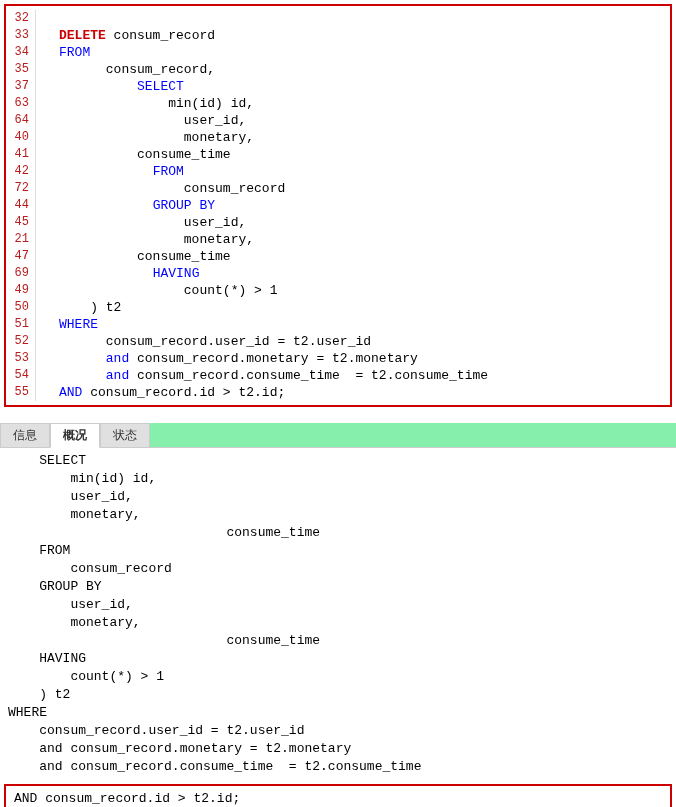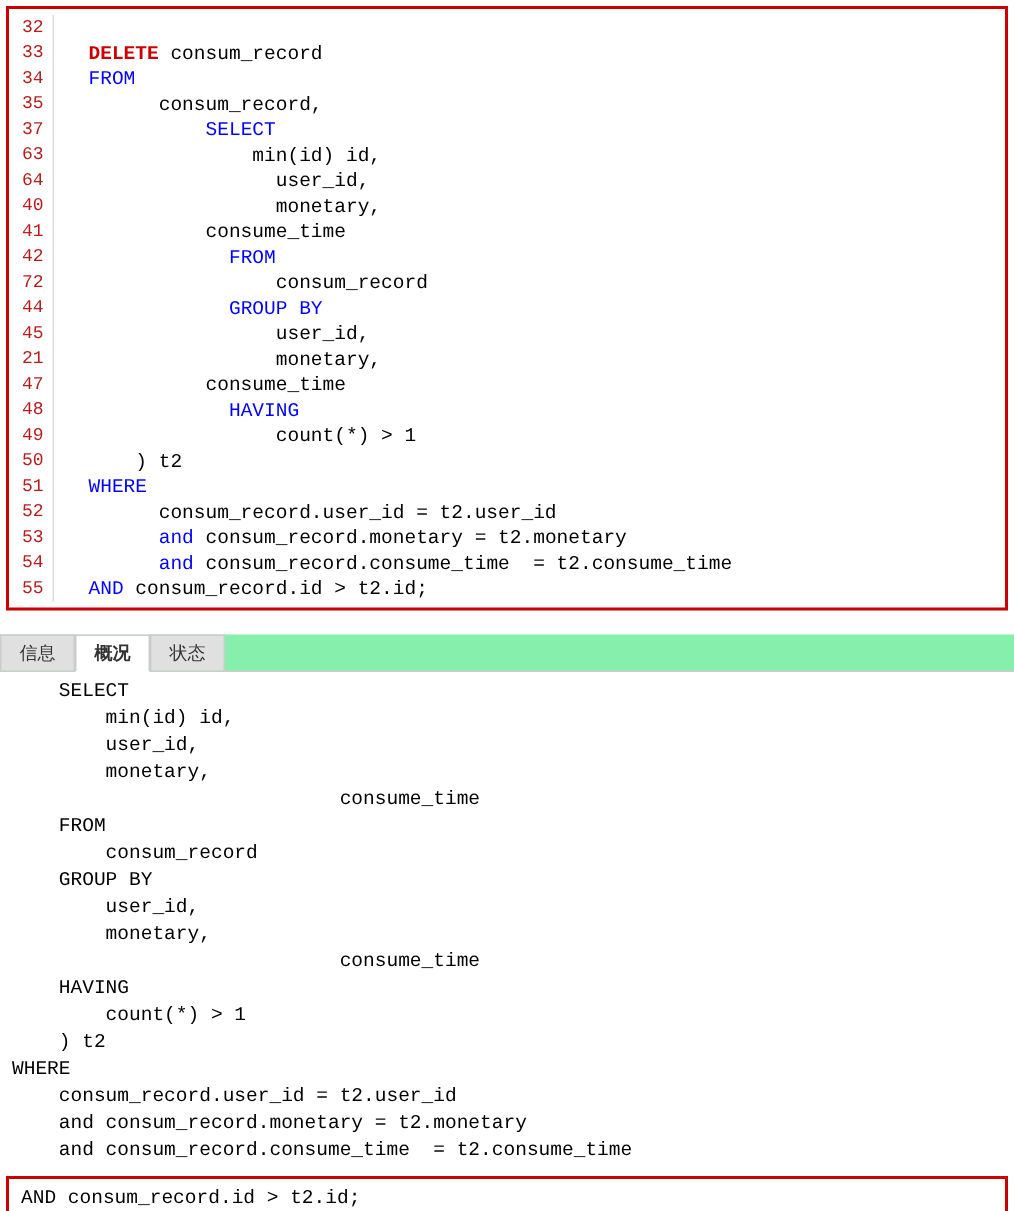--- a/index.html
+++ b/index.html
@@ -124,21 +124,21 @@
     <div class="code-line"><span class="line-number">63</span><span class="line-content"><span class="plain">              min(id) id,</span></span></div>
     <div class="code-line"><span class="line-number">64</span><span class="line-content"><span class="plain">                user_id,</span></span></div>
     <div class="code-line"><span class="line-number">40</span><span class="line-content"><span class="plain">                monetary,</span></span></div>
     <div class="code-line"><span class="line-number">41</span><span class="line-content"><span class="plain">          consume_time</span></span></div>
     <div class="code-line"><span class="line-number">42</span><span class="line-content"><span class="plain">            </span><span class="kw-blue">FROM</span></span></div>
     <div class="code-line"><span class="line-number">72</span><span class="line-content"><span class="plain">                consum_record</span></span></div>
     <div class="code-line"><span class="line-number">44</span><span class="line-content"><span class="plain">            </span><span class="kw-blue">GROUP BY</span></span></div>
     <div class="code-line"><span class="line-number">45</span><span class="line-content"><span class="plain">                user_id,</span></span></div>
     <div class="code-line"><span class="line-number">21</span><span class="line-content"><span class="plain">                monetary,</span></span></div>
     <div class="code-line"><span class="line-number">47</span><span class="line-content"><span class="plain">          consume_time</span></span></div>
-    <div class="code-line"><span class="line-number">48</span><span class="line-content"><span class="plain">            </span><span class="kw-blue">HAVING</span></span></div>
+    <div class="code-line"><span class="line-number">69</span><span class="line-content"><span class="plain">            </span><span class="kw-blue">HAVING</span></span></div>
     <div class="code-line"><span class="line-number">49</span><span class="line-content"><span class="plain">                count(*) &gt; 1</span></span></div>
     <div class="code-line"><span class="line-number">50</span><span class="line-content"><span class="plain">    ) t2</span></span></div>
     <div class="code-line"><span class="line-number">51</span><span class="line-content"><span class="kw-blue">WHERE</span></span></div>
     <div class="code-line"><span class="line-number">52</span><span class="line-content"><span class="plain">      consum_record.user_id = t2.user_id</span></span></div>
     <div class="code-line"><span class="line-number">53</span><span class="line-content"><span class="plain">      </span><span class="kw-blue">and</span><span class="plain"> consum_record.monetary = t2.monetary</span></span></div>
     <div class="code-line"><span class="line-number">54</span><span class="line-content"><span class="plain">      </span><span class="kw-blue">and</span><span class="plain"> consum_record.consume_time  = t2.consume_time</span></span></div>
     <div class="code-line"><span class="line-number">55</span><span class="line-content"><span class="kw-blue">AND</span><span class="plain"> consum_record.id &gt; t2.id;</span></span></div>
   </div>
 
 <div class="tab-bar">

